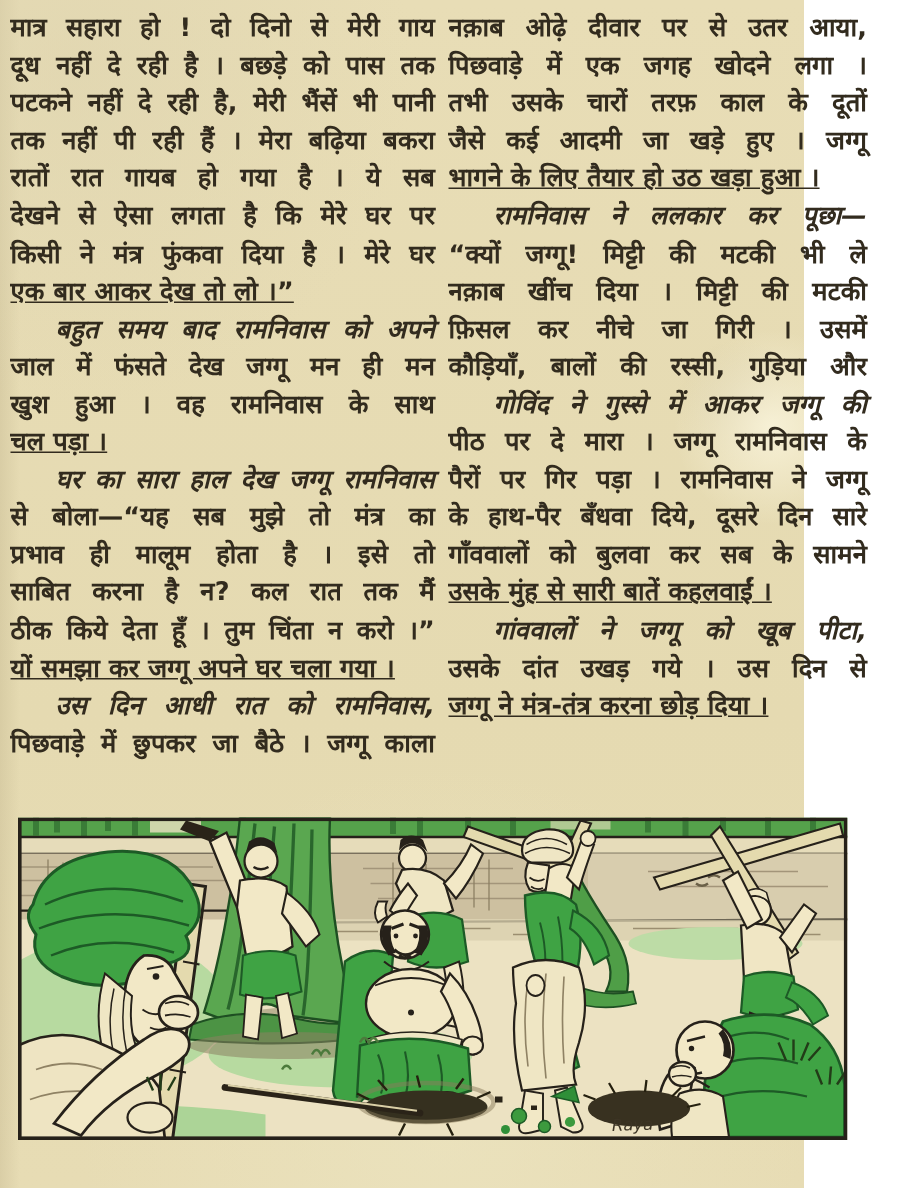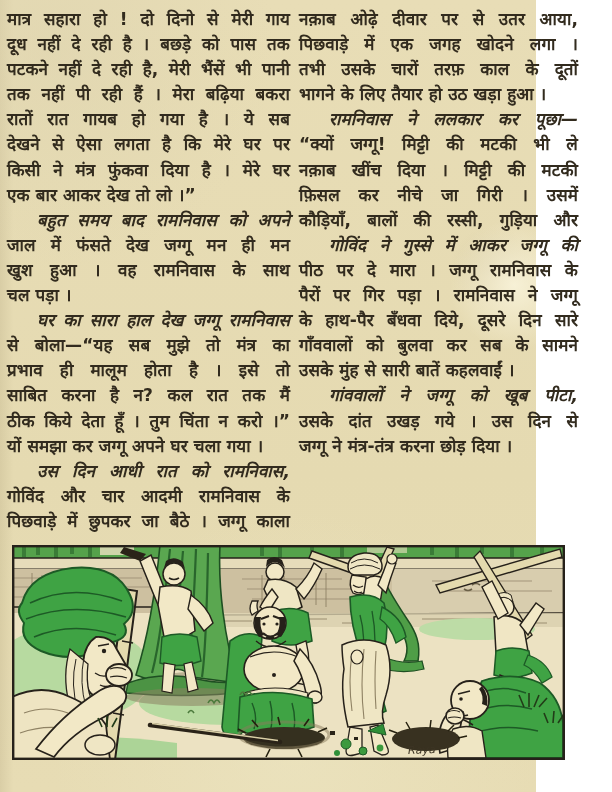--- a/index.html
+++ b/index.html
@@ -19,21 +19,21 @@
       linear-gradient(180deg, #e8ddb6 0%, #e5dab1 60%, #e7dcb4 100%);
   }
   .col{
     position:absolute;top:7px;
     font-size:17px;line-height:25.1px;font-weight:600;
     color:#322b1e;letter-spacing:.1px;
   }
   .col-left{left:7px;width:283px;}
   .col-right{left:299px;width:279px;}
   .line{text-align:justify;text-align-last:justify;}
-  .line.end{text-align-last:left;}
+  .line.end{text-align-last:left;text-decoration:underline;}
   .line.indent{text-indent:30px;font-style:italic;}
   .illus{
     position:absolute;left:12px;top:545px;width:553px;height:215px;
   }
   .illus svg{display:block;width:100%;height:100%;}
 </style>
 </head>
 <body>
 
 <div class="page">
@@ -51,28 +51,28 @@
       <div class="line">जाल में फंसते देख जग्गू मन ही मन</div>
       <div class="line">खुश हुआ ।  वह रामनिवास के साथ</div>
       <div class="line end">चल पड़ा ।</div>
       <div class="line indent">घर का सारा हाल देख जग्गू रामनिवास</div>
       <div class="line">से बोला—“यह सब मुझे तो मंत्र का</div>
       <div class="line">प्रभाव ही मालूम होता है ।  इसे तो</div>
       <div class="line">साबित करना है न? कल रात तक मैं</div>
       <div class="line">ठीक किये देता हूँ । तुम चिंता न करो ।”</div>
       <div class="line end">यों समझा कर जग्गू अपने घर चला गया ।</div>
       <div class="line indent">उस दिन आधी रात को रामनिवास,</div>
-      <div class="line">गोविंद और चार आदमी रामनिवास के</div>
       <div class="line">पिछवाड़े में छुपकर जा बैठे ।  जग्गू काला</div>
     </div>
 
   <div class="col col-right">
       <div class="line">नक़ाब ओढ़े दीवार पर से उतर आया,</div>
       <div class="line">पिछवाड़े में एक जगह खोदने लगा ।</div>
       <div class="line">तभी उसके चारों तरफ़ काल के दूतों</div>
+      <div class="line">जैसे कई आदमी जा खड़े हुए ।  जग्गू</div>
       <div class="line end">भागने के लिए तैयार हो उठ खड़ा हुआ ।</div>
       <div class="line indent">रामनिवास ने ललकार कर पूछा—</div>
       <div class="line">“क्यों जग्गू! मिट्टी की मटकी भी ले</div>
       <div class="line">नक़ाब खींच दिया ।  मिट्टी की मटकी</div>
       <div class="line">फ़िसल कर नीचे जा गिरी ।  उसमें</div>
       <div class="line">कौड़ियाँ, बालों की रस्सी, गुड़िया और</div>
       <div class="line indent">गोविंद ने गुस्से में आकर जग्गू की</div>
       <div class="line">पीठ पर दे मारा ।  जग्गू रामनिवास के</div>
       <div class="line">पैरों पर गिर पड़ा ।  रामनिवास ने जग्गू</div>
       <div class="line">के हाथ-पैर बँधवा दिये, दूसरे दिन सारे</div>

